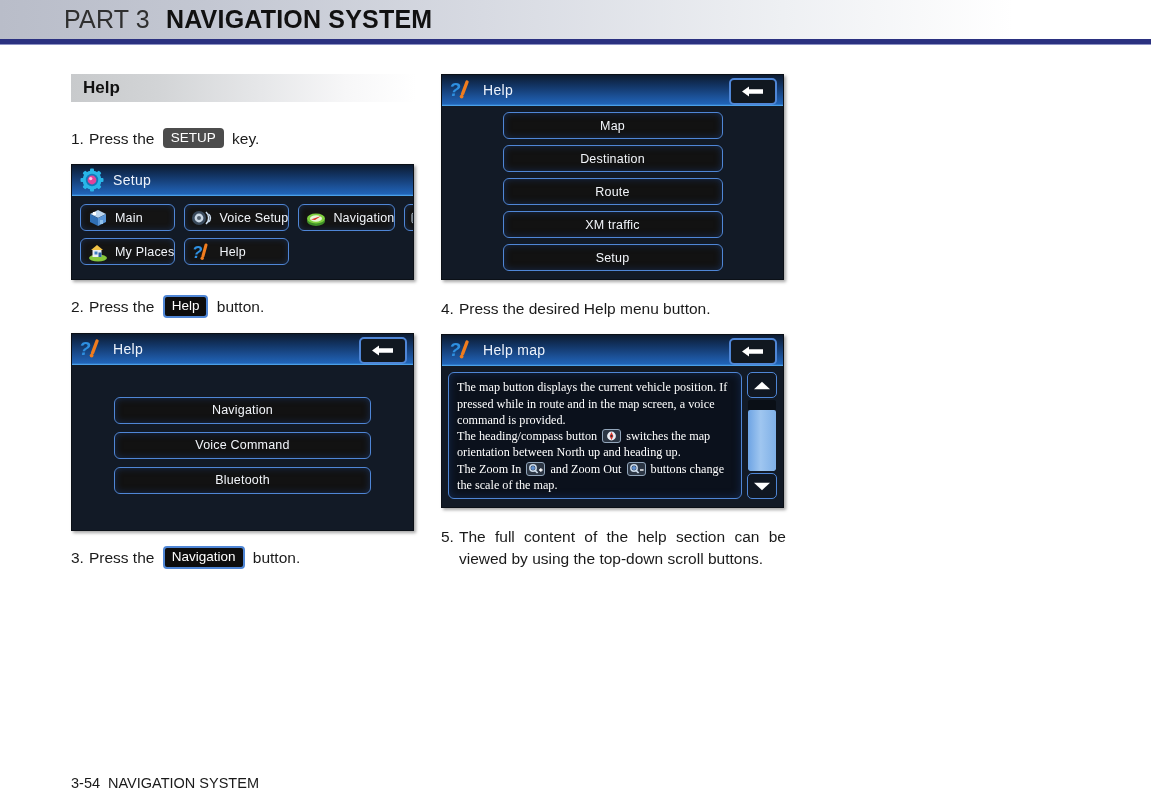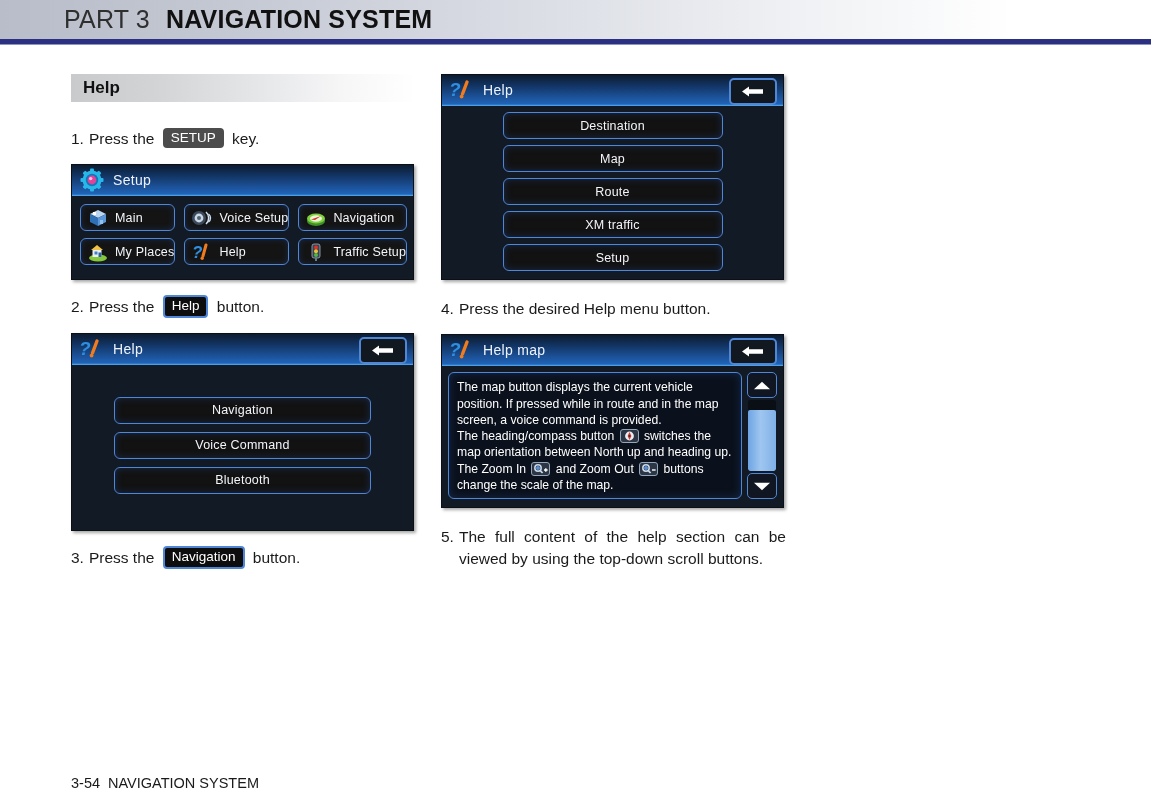--- a/index.html
+++ b/index.html
@@ -249,20 +249,21 @@
   .help-text-box {
     flex: 1 1 auto;
     background: #0b111c;
     border: 1px solid #4f86d6;
     border-radius: 6px;
     padding: 6px 7px 5px 8px;
     color: #ffffff;
     font-size: 12.2px;
     line-height: 1.33;
     box-shadow: inset 0 0 8px rgba(30,70,140,0.45);
+    font-family: Liberation Serif, serif;
   }
   .help-text-box p { margin: 0; }
   .inline-ico {
     display: inline-block;
     width: 19px;
     height: 14px;
     vertical-align: -3px;
     margin: 0 2px;
     position: relative;
   }
@@ -434,32 +435,20 @@
         <span class="ico">
           <svg width="26" height="22" viewBox="0 0 26 22">
             <text x="3" y="17" font-family="Liberation Sans, sans-serif" font-size="17" font-weight="bold" fill="#2e8fe0" font-style="italic">?</text>
             <path d="M17 4 L14 15" stroke="#f07c1e" stroke-width="3" stroke-linecap="round"></path>
             <circle cx="13.2" cy="17.2" r="1.7" fill="#f07c1e"></circle>
           </svg>
         </span>
         <span class="lbl">Help</span>
       </div>
 
-      <div class="nav-btn">
-        <span class="ico">
-          <svg width="26" height="22" viewBox="0 0 26 22">
-            <rect x="9" y="3" width="8" height="14" rx="2" fill="#39424d" stroke="#9fb0c2" stroke-width="0.8"></rect>
-            <circle cx="13" cy="6.6" r="2" fill="#e03127"></circle>
-            <circle cx="13" cy="10.3" r="2" fill="#e8c23a"></circle>
-            <circle cx="13" cy="14" r="2" fill="#4fb84a"></circle>
-            <rect x="12" y="17" width="2" height="3" fill="#6d7a88"></rect>
-          </svg>
-        </span>
-        <span class="lbl">Traffic Setup</span>
-      </div>
 
       <div></div>
     </div>
   </div>
 
   <div class="step mt16">
     <span class="step-num">2.</span>
     <span class="step-body">
       <span class="step-inline">
         <span class="step-txt">Press the </span>
@@ -527,24 +516,24 @@
       <span class="screen-title">Help</span>
       <span class="back-btn">
         <svg width="24" height="13" viewBox="0 0 24 13">
           <polygon points="1,6.5 8,1.5 8,4.3 22,4.3 22,8.7 8,8.7 8,11.5" fill="#ffffff"></polygon>
         </svg>
       </span>
     </div>
     <div class="screen-body" style="padding-top:6px;padding-bottom:8px;">
       <div class="btn-list" style="gap:6px;">
         <div class="list-btn" style="width:218px;">
+          <span>Map</span>
+        </div>
+        <div class="list-btn" style="width:218px;">
           <span>Destination</span>
-        </div>
-        <div class="list-btn" style="width:218px;">
-          <span>Map</span>
         </div>
         <div class="list-btn" style="width:218px;">
           <span>Route</span>
         </div>
         <div class="list-btn" style="width:218px;justify-content:center;">
           <span>XM traffic</span>
         </div>
         <div class="list-btn" style="width:218px;">
           <span>Setup</span>
         </div>

